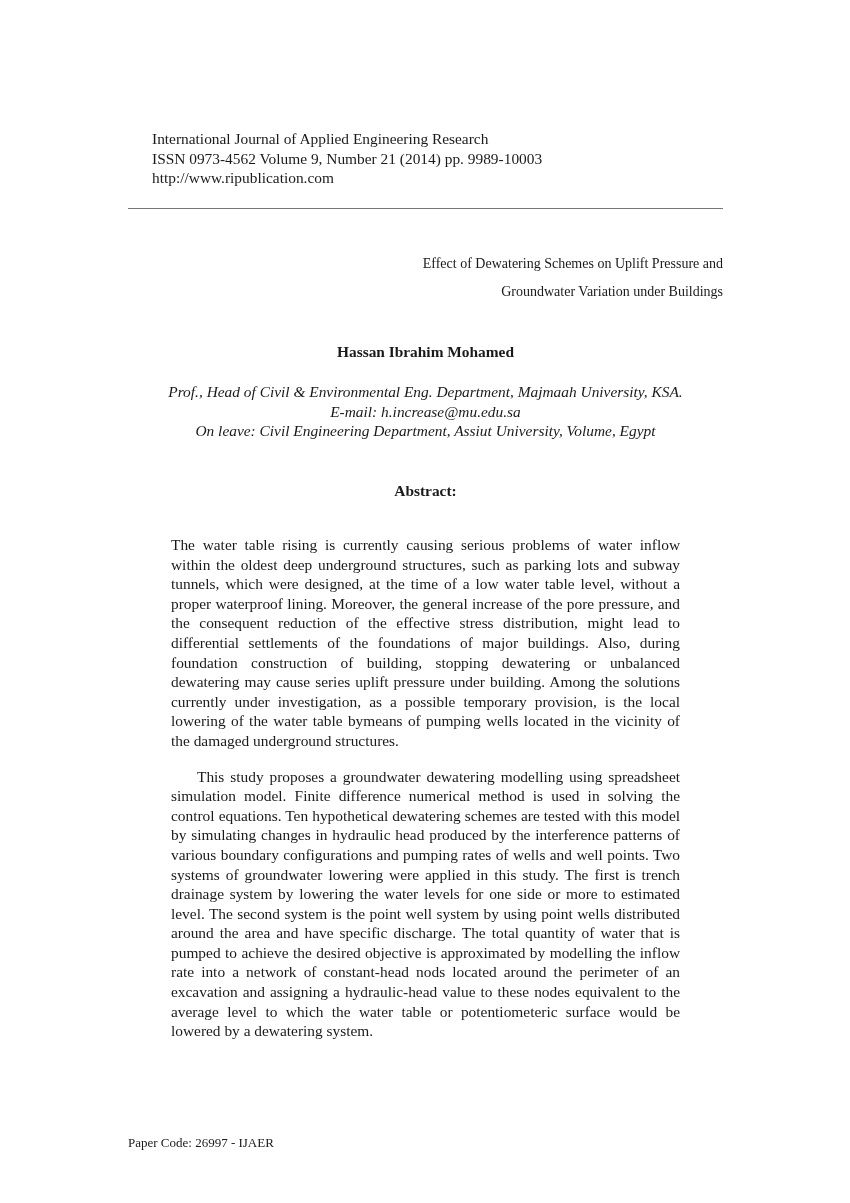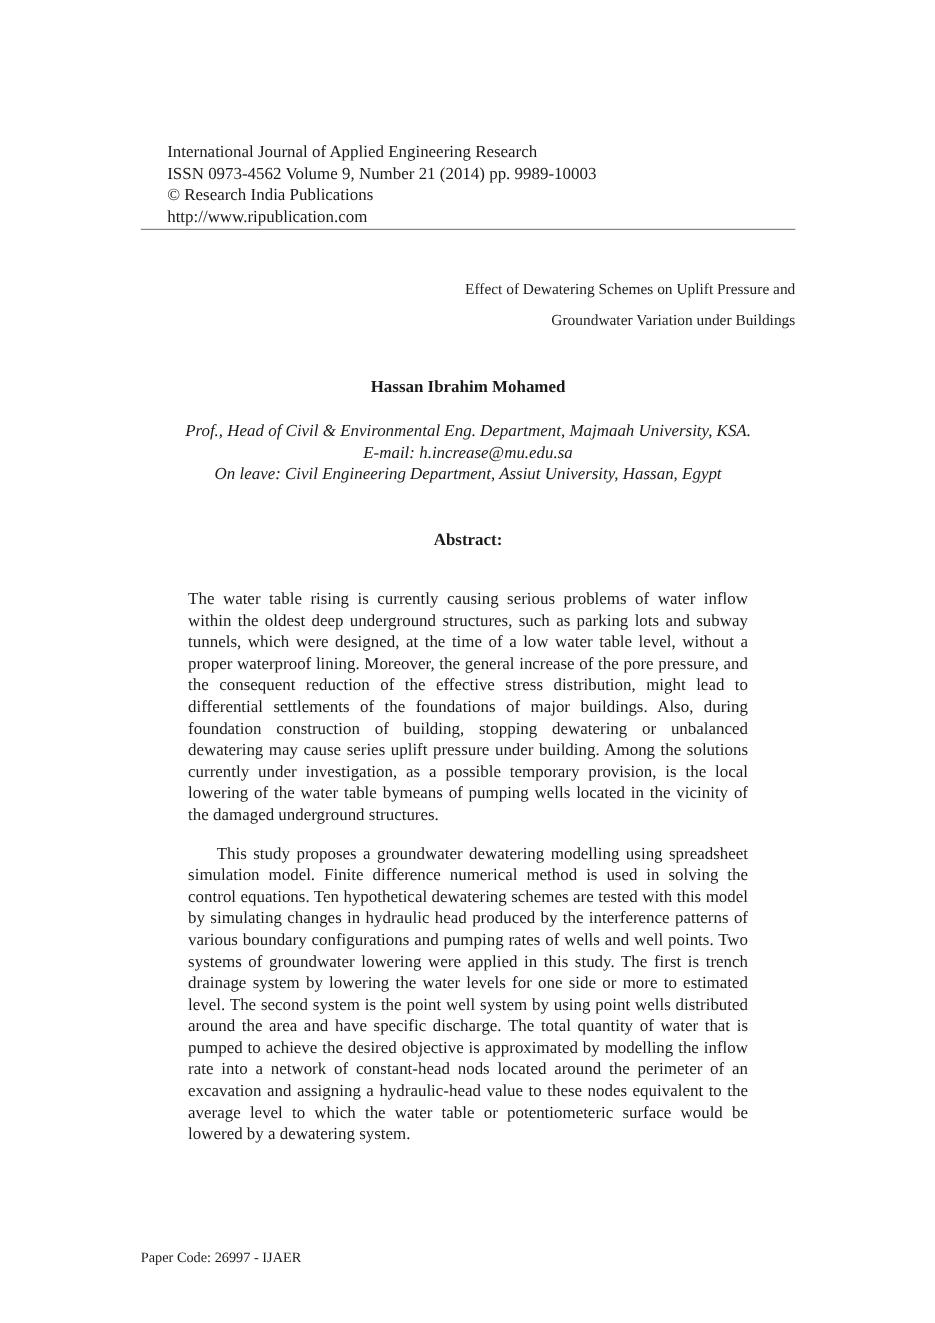--- a/index.html
+++ b/index.html
@@ -24,36 +24,35 @@
   .abstract p { margin: 16px; }
   .abstract p.indent { text-indent: 26px; }
   .footer { position: absolute; left: 128px; top: 1135px; font-size: 13px; white-space: nowrap; }
 </style>
 </head>
 <body>
 
 <div class="journal-header">
   <div>International Journal of Applied Engineering Research</div>
   <div>ISSN 0973-4562 Volume 9, Number 21 (2014) pp. 9989-10003</div>
-  <div>© Research India Publications</div>
   <div>http://www.ripublication.com</div>
 </div>
 <div class="header-rule"></div>
 
 <div class="title">
   <div>Effect of Dewatering Schemes on Uplift Pressure and</div>
   <div>Groundwater Variation under Buildings</div>
 </div>
 
 <div class="author">Hassan Ibrahim Mohamed</div>
 
 <div class="affiliation">
   <div>Prof., Head of Civil &amp; Environmental Eng. Department, Majmaah University, KSA.</div>
   <div>E-mail: h.increase@mu.edu.sa</div>
-  <div>On leave: Civil Engineering Department, Assiut University, Hassan, Egypt</div>
+  <div>On leave: Civil Engineering Department, Assiut University, Volume, Egypt</div>
 </div>
 
 <div class="abstract-heading">Abstract:</div>
 
 <div class="abstract">
   <p>The water table rising is currently causing serious problems of water inflow within the oldest deep underground structures, such as parking lots and subway tunnels, which were designed, at the time of a low water table level, without a proper waterproof lining. Moreover, the general increase of the pore pressure, and the consequent reduction of the effective stress distribution, might lead to differential settlements of the foundations of major buildings. Also, during foundation construction of building, stopping dewatering or unbalanced dewatering may cause series uplift pressure under building. Among the solutions currently under investigation, as a possible temporary provision, is the local lowering of the water table bymeans of pumping wells located in the vicinity of the damaged underground structures.</p>
   <p class="indent">This study proposes a groundwater dewatering modelling using spreadsheet simulation model. Finite difference numerical method is used in solving the control equations. Ten hypothetical dewatering schemes are tested with this model by simulating changes in hydraulic head produced by the interference patterns of various boundary configurations and pumping rates of wells and well points. Two systems of groundwater lowering were applied in this study. The first is trench drainage system by lowering the water levels for one side or more to estimated level. The second system is the point well system by using point wells distributed around the area and have specific discharge. The total quantity of water that is pumped to achieve the desired objective is approximated by modelling the inflow rate into a network of constant-head nods located around the perimeter of an excavation and assigning a hydraulic-head value to these nodes equivalent to the average level to which the water table or potentiometeric surface would be lowered by a dewatering system.</p>
 </div>
 
 <div class="footer">Paper Code: 26997 - IJAER</div>

